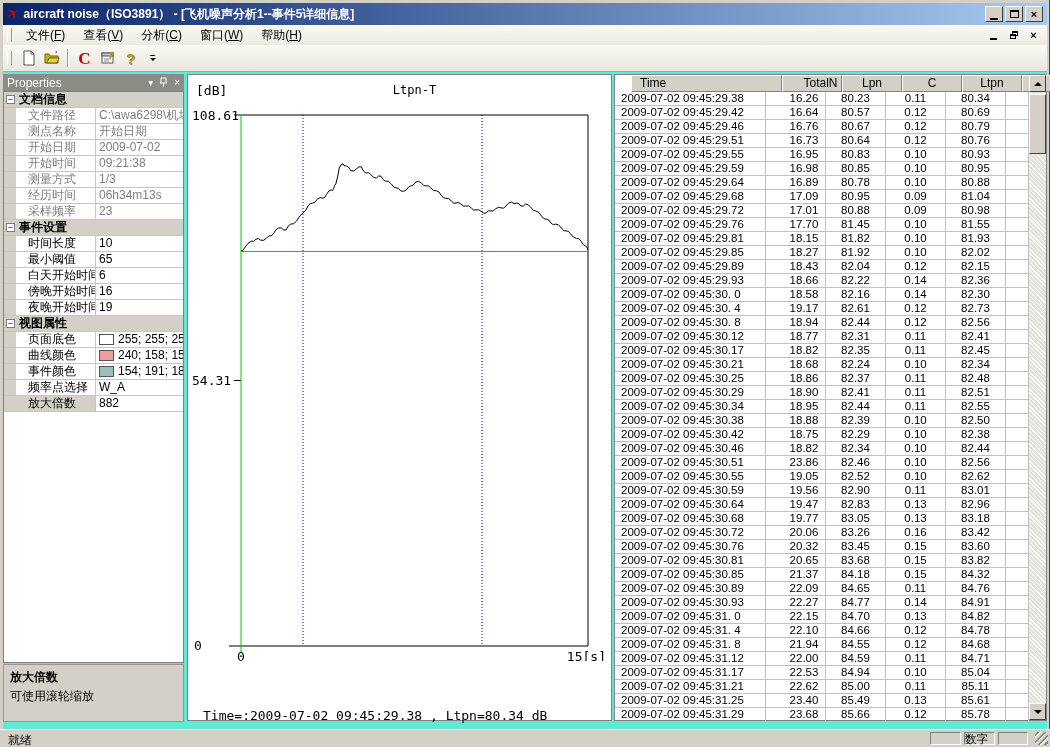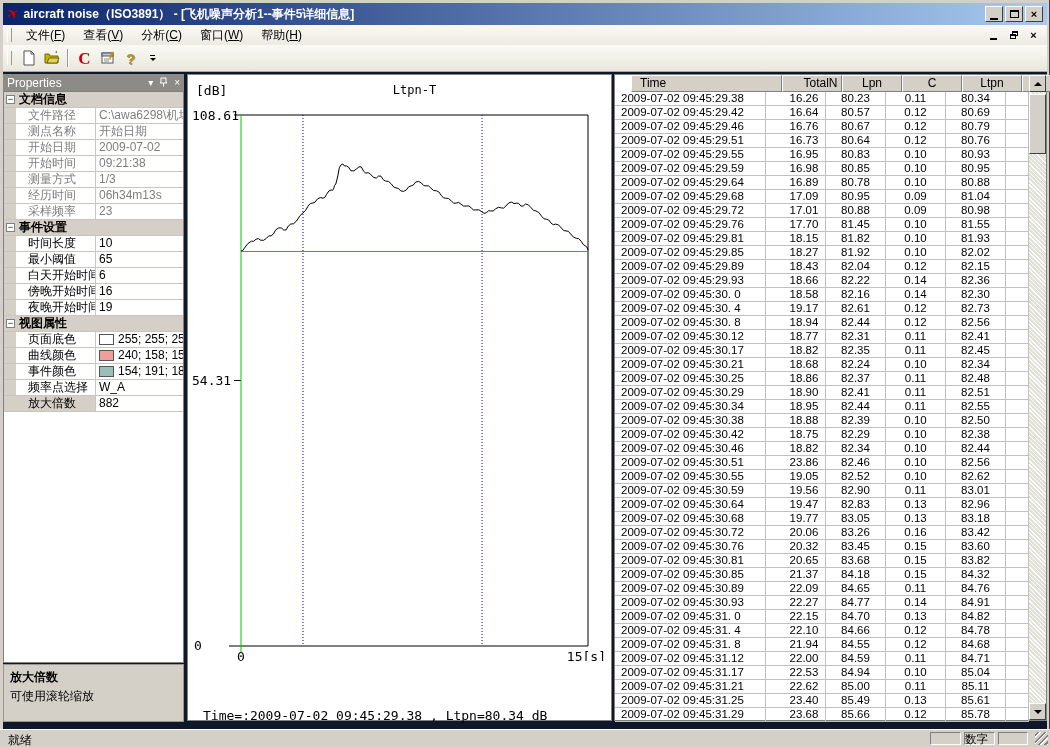--- a/index.html
+++ b/index.html
@@ -34,21 +34,21 @@
   .toolbar{position:absolute;left:3px;top:45px;width:1044px;height:27px;
     background:linear-gradient(#FAF9F5,#E9E7DD);border-bottom:1px solid #ACA899;display:flex;align-items:center;box-sizing:border-box;}
   .tbbtn{width:23px;height:22px;display:flex;align-items:center;justify-content:center;background:transparent;border:none;padding:0;}
   .tb-sep{width:1px;height:18px;background:#9D9A90;border-right:1px solid #fff;margin:0 4px;}
   .c-glyph{color:#CC0000;font-family:"Liberation Serif",serif;font-weight:bold;font-size:17px;line-height:17px;}
   .q-glyph{color:#C09000;font-weight:bold;font-size:15px;text-shadow:1px 1px 0 #999;}
   .tb-overflow{width:13px;height:20px;display:flex;flex-direction:column;align-items:center;justify-content:center;margin-left:4px;}
   .ovf-bar{width:5px;height:1px;background:#000;margin-bottom:2px;}
   .ovf-tri{width:0;height:0;border-left:3px solid transparent;border-right:3px solid transparent;border-top:3px solid #000;}
   
-  .client{position:absolute;left:3px;top:72px;width:1044px;height:657px;background:#0f172a;}
+  .client{position:absolute;left:3px;top:72px;width:1044px;height:657px;background:#5eead4;}
   
   .props-header{position:absolute;left:0;top:2px;width:181px;height:17px;background:#8D8B85;color:#fff;
     display:flex;align-items:center;padding:0 4px;box-sizing:border-box;}
   .ph-icons{margin-left:auto;display:flex;gap:6px;align-items:center;font-size:10px;line-height:10px;}
   .props-grid{position:absolute;left:0;top:19px;width:181px;height:572px;background:#fff;
     border:1px solid #808080;box-sizing:border-box;overflow:hidden;}
   .pg-cat{display:flex;align-items:center;height:16px;background:#D4D0C8;font-weight:bold;border-bottom:1px solid #C9C6BD;box-sizing:border-box;}
   .pg-box{width:9px;height:9px;border:1px solid #808080;background:#fff;font-size:9px;line-height:7px;text-align:center;
     margin:0 4px 0 2px;box-sizing:border-box;font-weight:normal;}
   .pg-row{display:flex;height:16px;border-bottom:1px solid #C9C6BD;box-sizing:border-box;}

